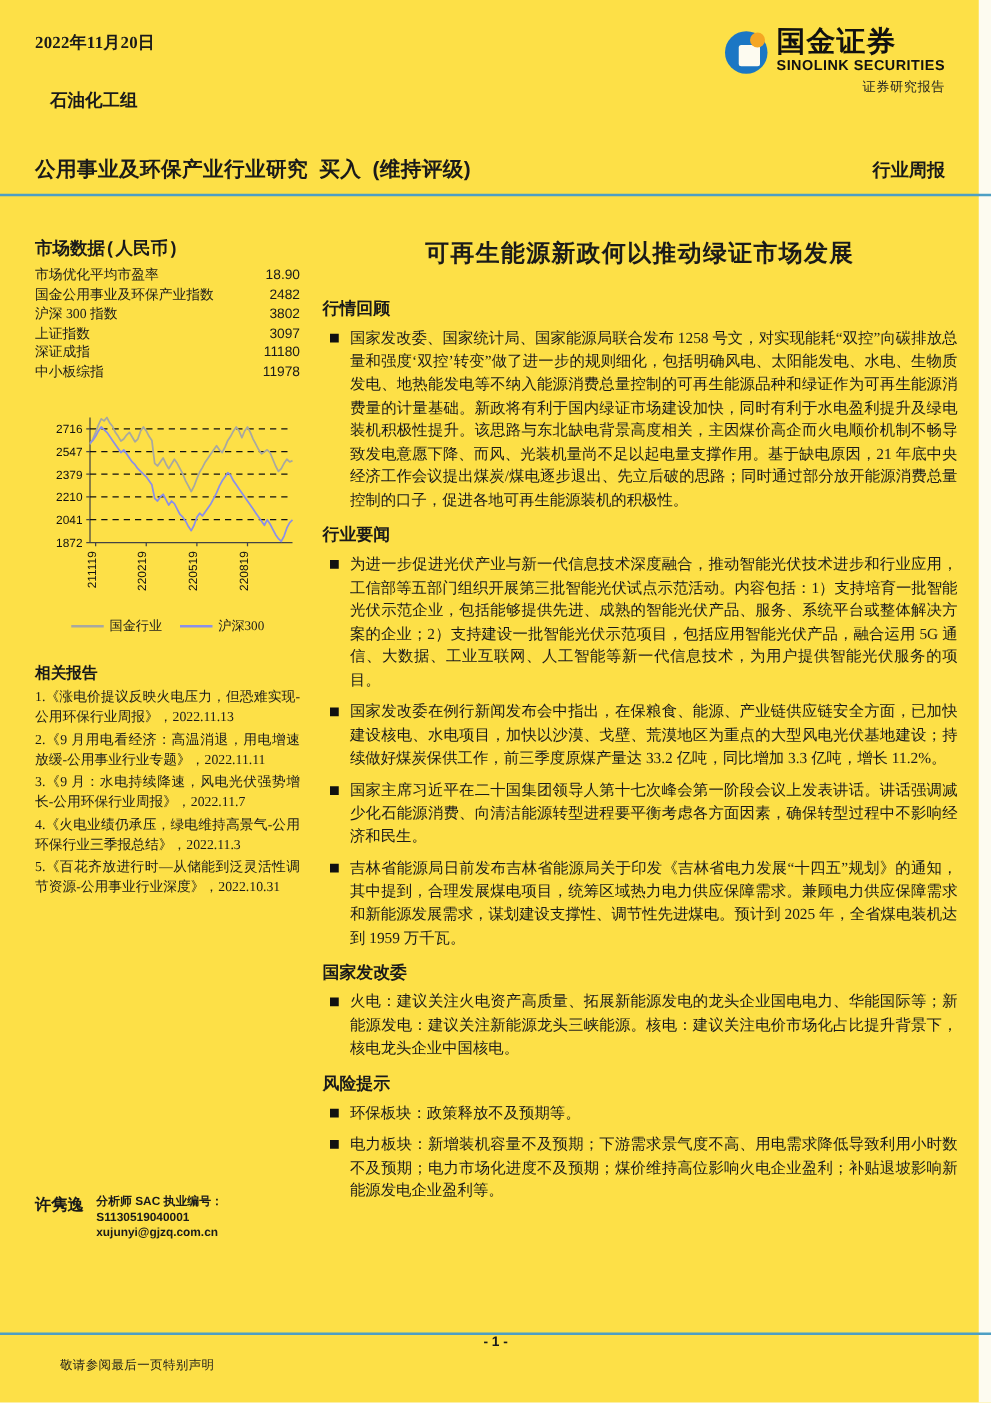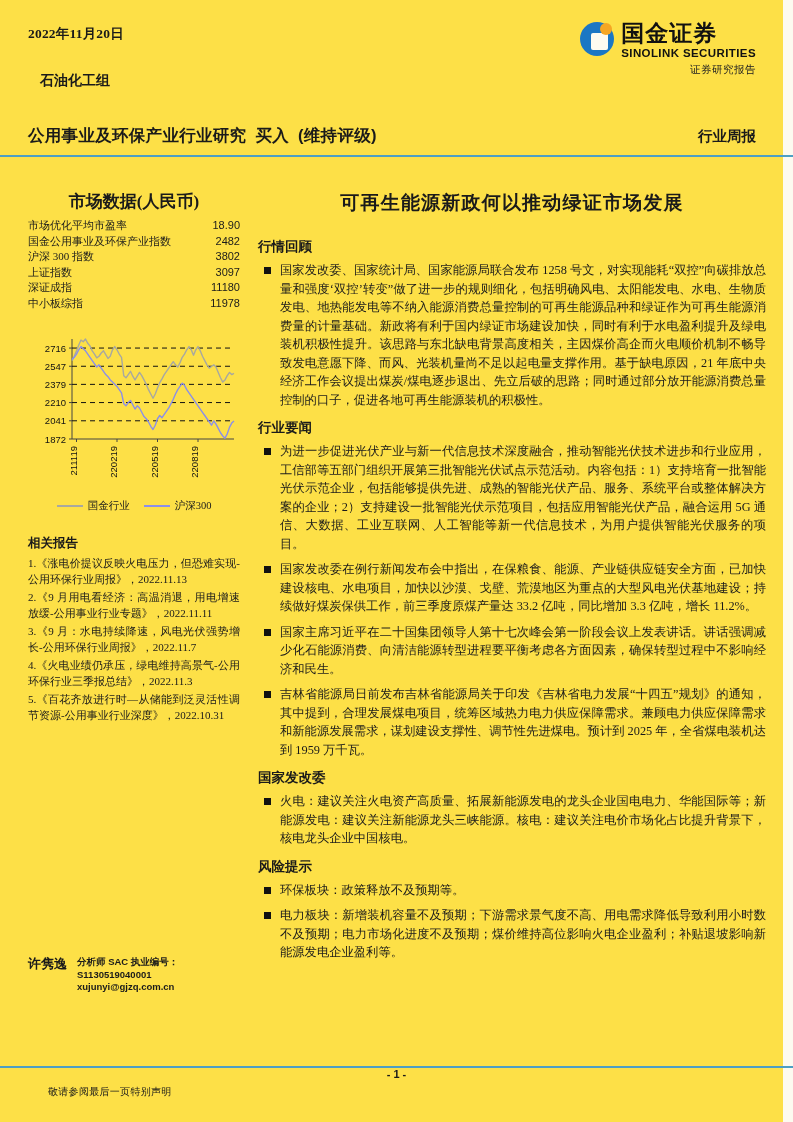--- a/index.html
+++ b/index.html
@@ -21,21 +21,21 @@
   .hdr-group {
     position: absolute; left: 40px; top: 72px;
     font-size: 14px; font-weight: bold;
     font-family: "Liberation Serif", serif;
   }
   .logo-wrap {
     position: absolute; right: 27px; top: 22px;
     width: 200px; height: 66px;
     display: flex; flex-direction: column; align-items: flex-end;
   }
-  .logo-row { display: flex; align-items: flex-start; gap: 7px; }
+  .logo-row { display: flex; align-items: flex-end; gap: 7px; }
   .logo-mark { width: 34px; height: 34px; position: relative; }
   .logo-mark .ring {
     position: absolute; left: 0; top: 0; width: 34px; height: 34px;
     border-radius: 50%;
     background: #1b77c4;
   }
   .logo-mark .notch {
     position: absolute; left: 11px; top: 11px; width: 17px; height: 17px;
     background: #fdfbf0;
     border-radius: 2px;
@@ -75,23 +75,22 @@
     font-family: "Liberation Serif", serif;
   }
   .hdr-rule {
     position: absolute; left: 0; top: 155px; width: 793px; height: 2px;
     background: #4d9fc4;
   }
 
   
   .left { position: absolute; left: 28px; top: 190px; width: 212px; }
   .lh {
-    font-size: 17px; font-weight: bold; margin-bottom: 5px;
-    font-family: Liberation Serif, serif;
-    text-align: center;
+    font-size: 14px; font-weight: bold; margin-bottom: 5px;
+    font-family: Liberation Mono, monospace;
   }
   .mk-row {
     display: flex; justify-content: space-between; align-items: flex-end;
     font-size: 11px; line-height: 15.5px; gap: 4px;
   }
   .mk-label { font-family: "Liberation Serif", serif; }
   .mk-val {
     font-family: "Liberation Sans", sans-serif; white-space: nowrap;
     font-size: 11px;
   }

